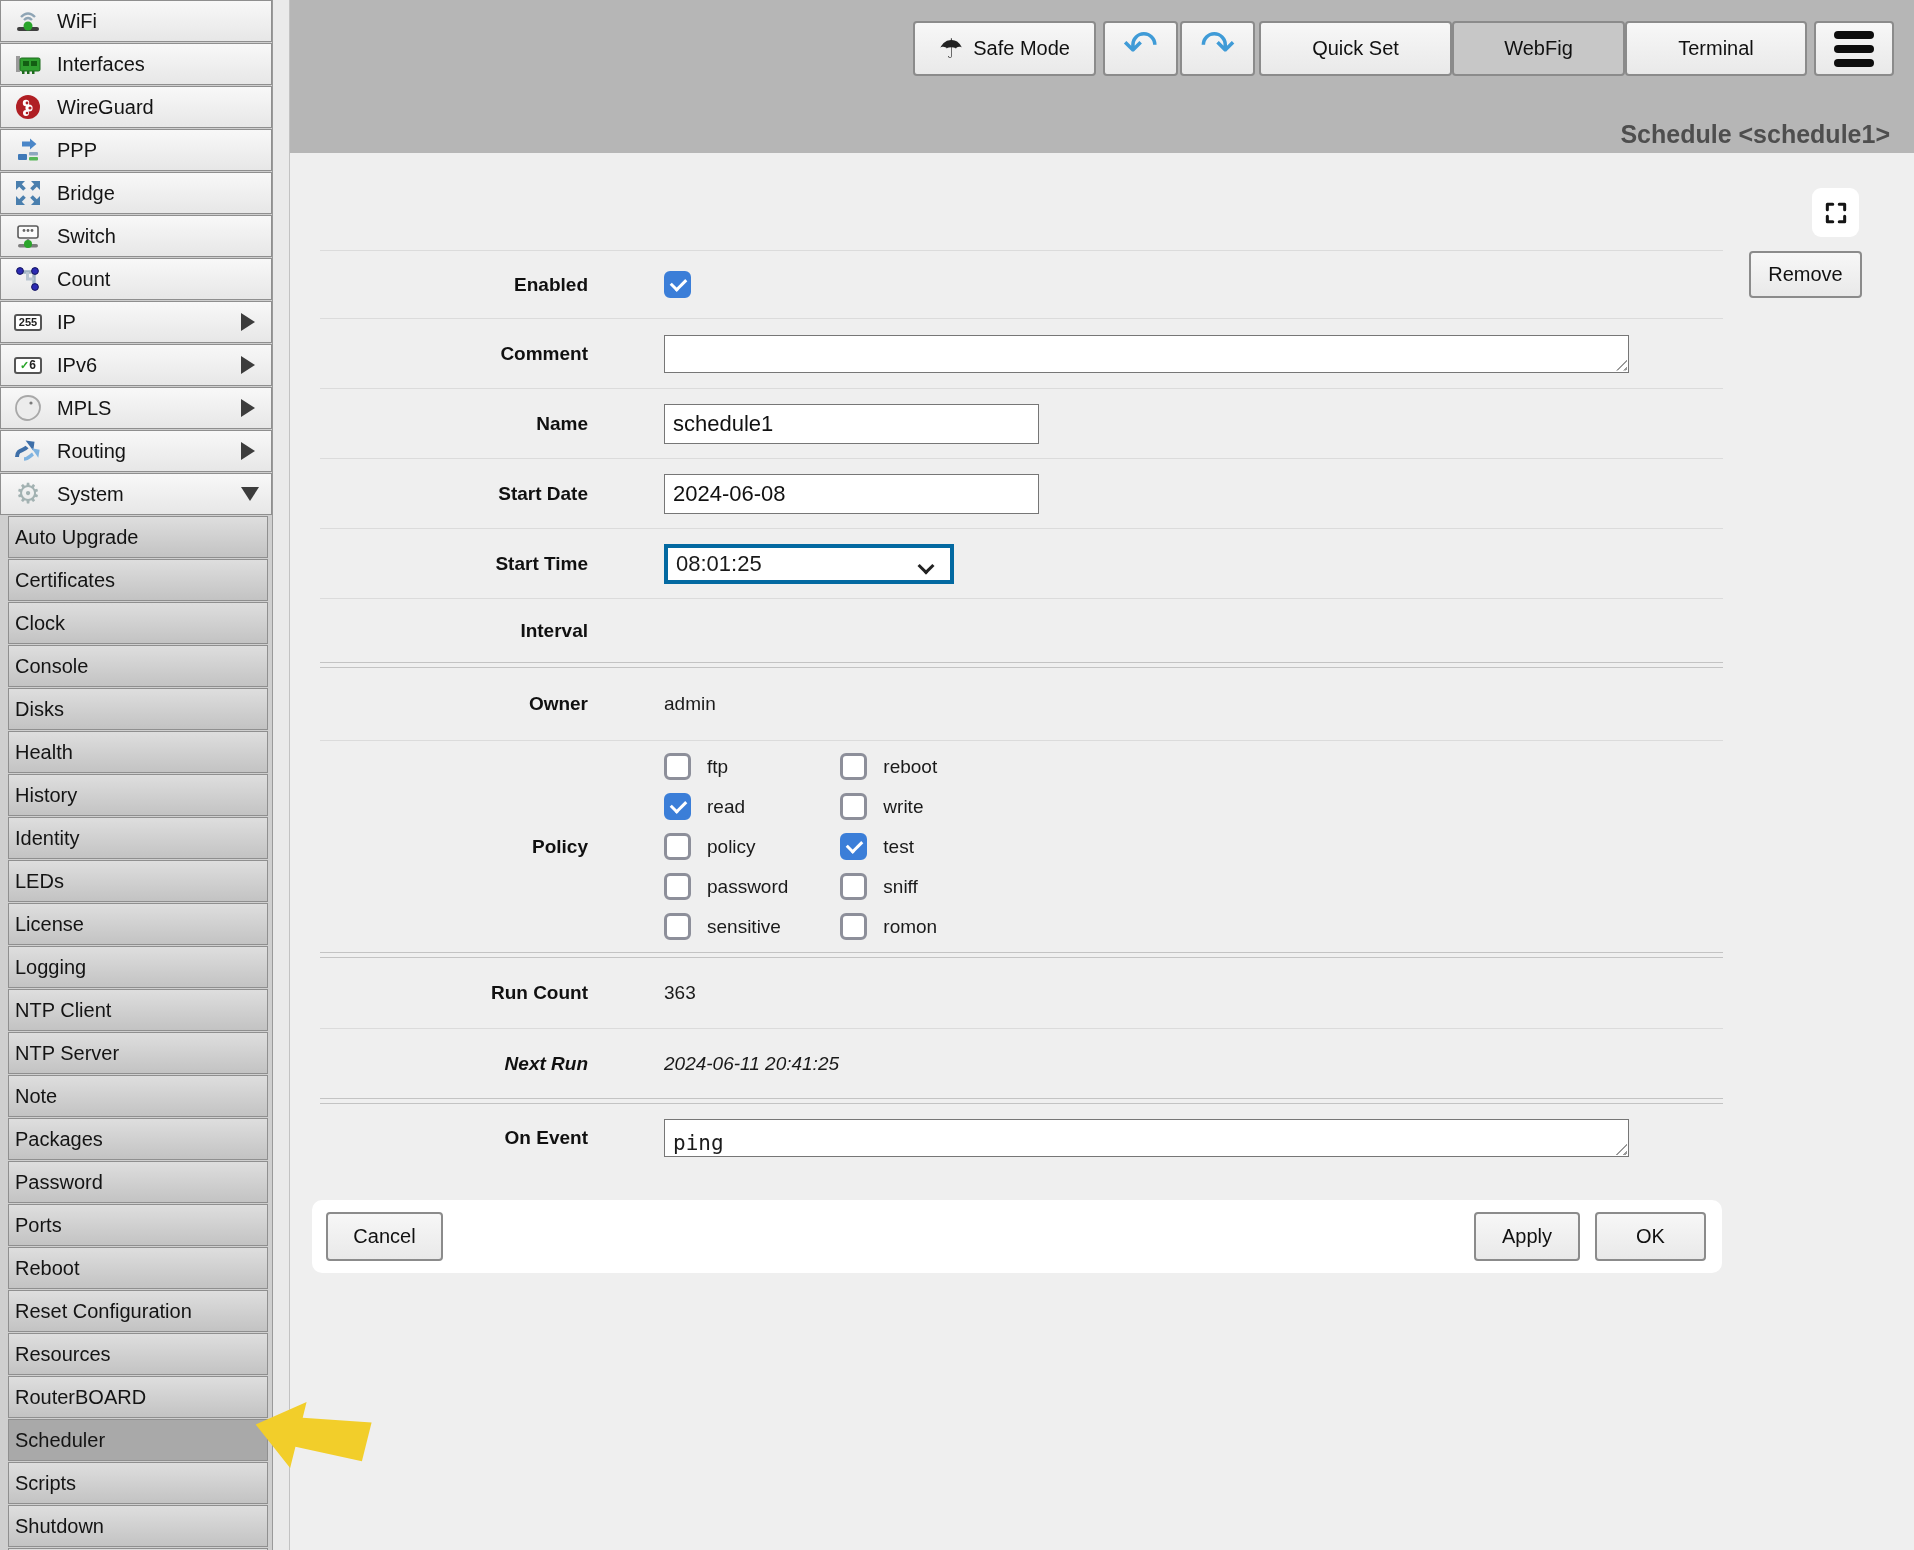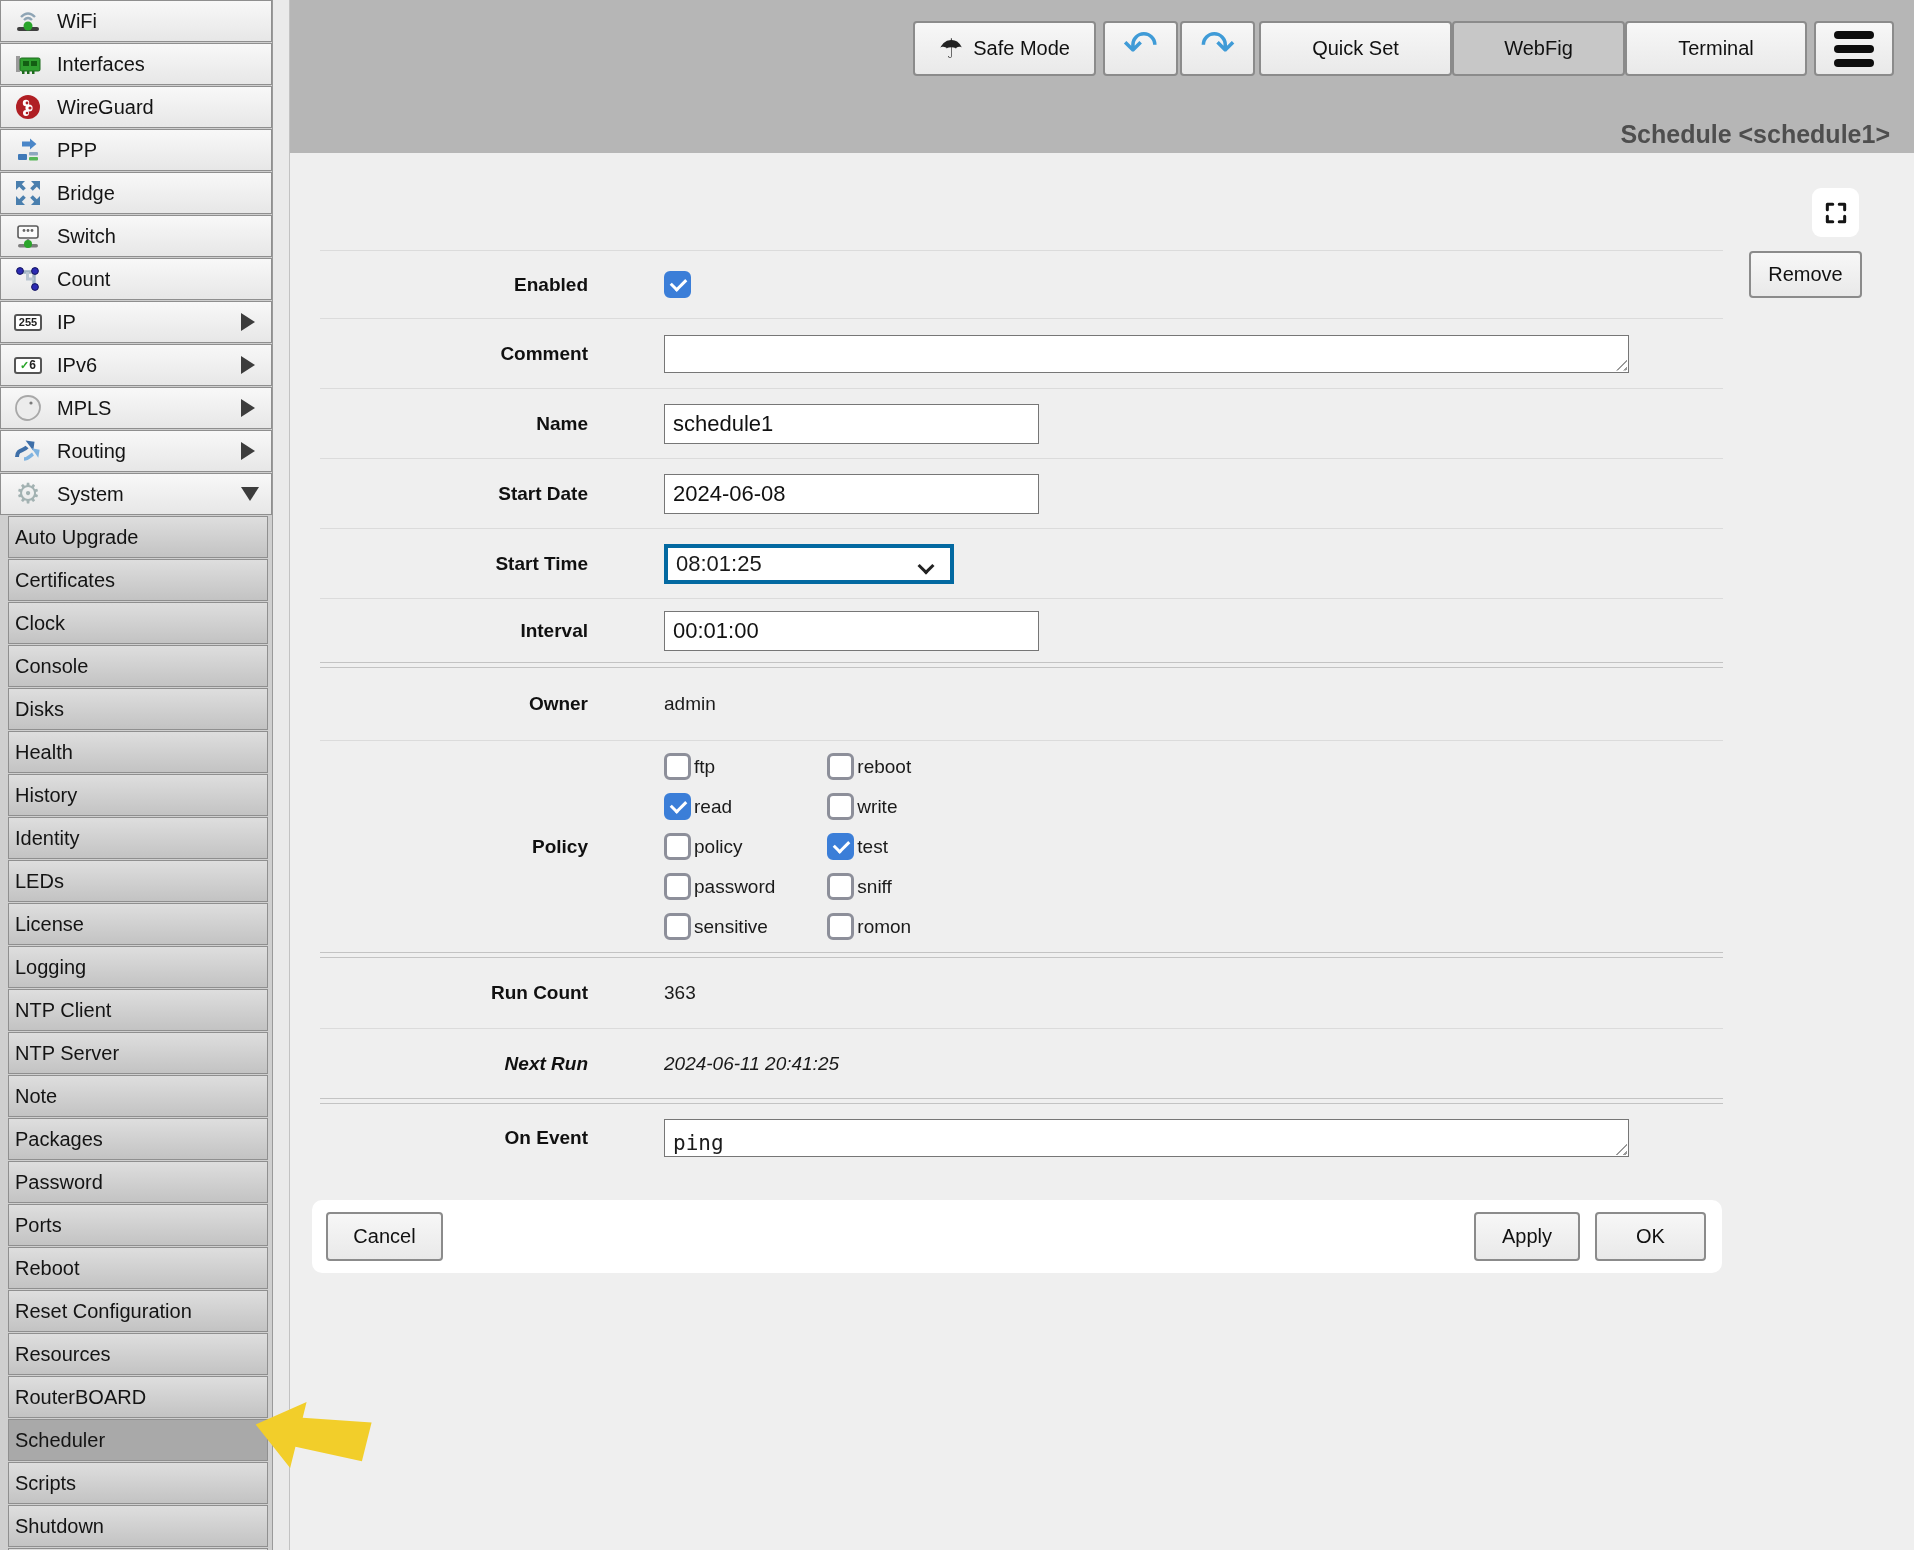--- a/index.html
+++ b/index.html
@@ -71,21 +71,21 @@
   .chev { position:absolute; right:18px; top:12px; width:12px; height:12px; border-right:3px solid #222; border-bottom:3px solid #222; transform:rotate(45deg); }
 
   .cb { width:27px; height:27px; border:3px solid #8d8f9a; border-radius:6px; background:#fff; flex:0 0 auto; cursor:pointer; }
   .cb.on, .pol-item.on .cb { background:#3b7ed8; border-color:#3b7ed8; position:relative; }
   .cb.on::after, .pol-item.on .cb::after { content:""; position:absolute; left:4px; top:4px; width:12px; height:7px; border-left:3.5px solid #fff; border-bottom:3.5px solid #fff; transform:rotate(-45deg); }
 
   .pol-wrap { display:flex; align-items:flex-start; }
   .pol-col { display:flex; flex-direction:column; gap:13px; }
   .pol-col + .pol-col { margin-left:52px; }
   .pol-item { display:flex; align-items:center; }
-  .pol-label { font-size:19px; margin-left:3px; }
+  .pol-label { font-size:19px; margin-left:16px; }
 
   
   .action-bar { position:absolute; left:312px; top:1200px; width:1410px; height:73px; background:#fff; border-radius:10px; }
   .action-bar .btn { position:absolute; top:12px; height:49px; }
 
   
   .pointer-arrow { position:absolute; left:252px; top:1396px; pointer-events:none; }
 </style>
 </head>
 <body>
@@ -409,23 +409,20 @@
   <div class="fctl">
     <div class="selectbox">
       <span>08:01:25</span>
       <span class="chev"></span>
     </div>
   </div>
 </div>
 
 <div class="frow" style="top:598px;height:64px;">
   <div class="flabel">Interval</div>
-  <div class="fctl">
-      <div class="tinput w-med" style="display:flex;align-items:center;">00:01:00</div>
-    </div>
 </div>
 
 <div class="fsep" style="top:662px;"></div>
 
 <div class="frow" style="top:668px;height:72px;border-top:none;">
   <div class="flabel">Owner</div>
   <div class="fctl">
       <span class="fval">admin</span>
     </div>
 </div>

